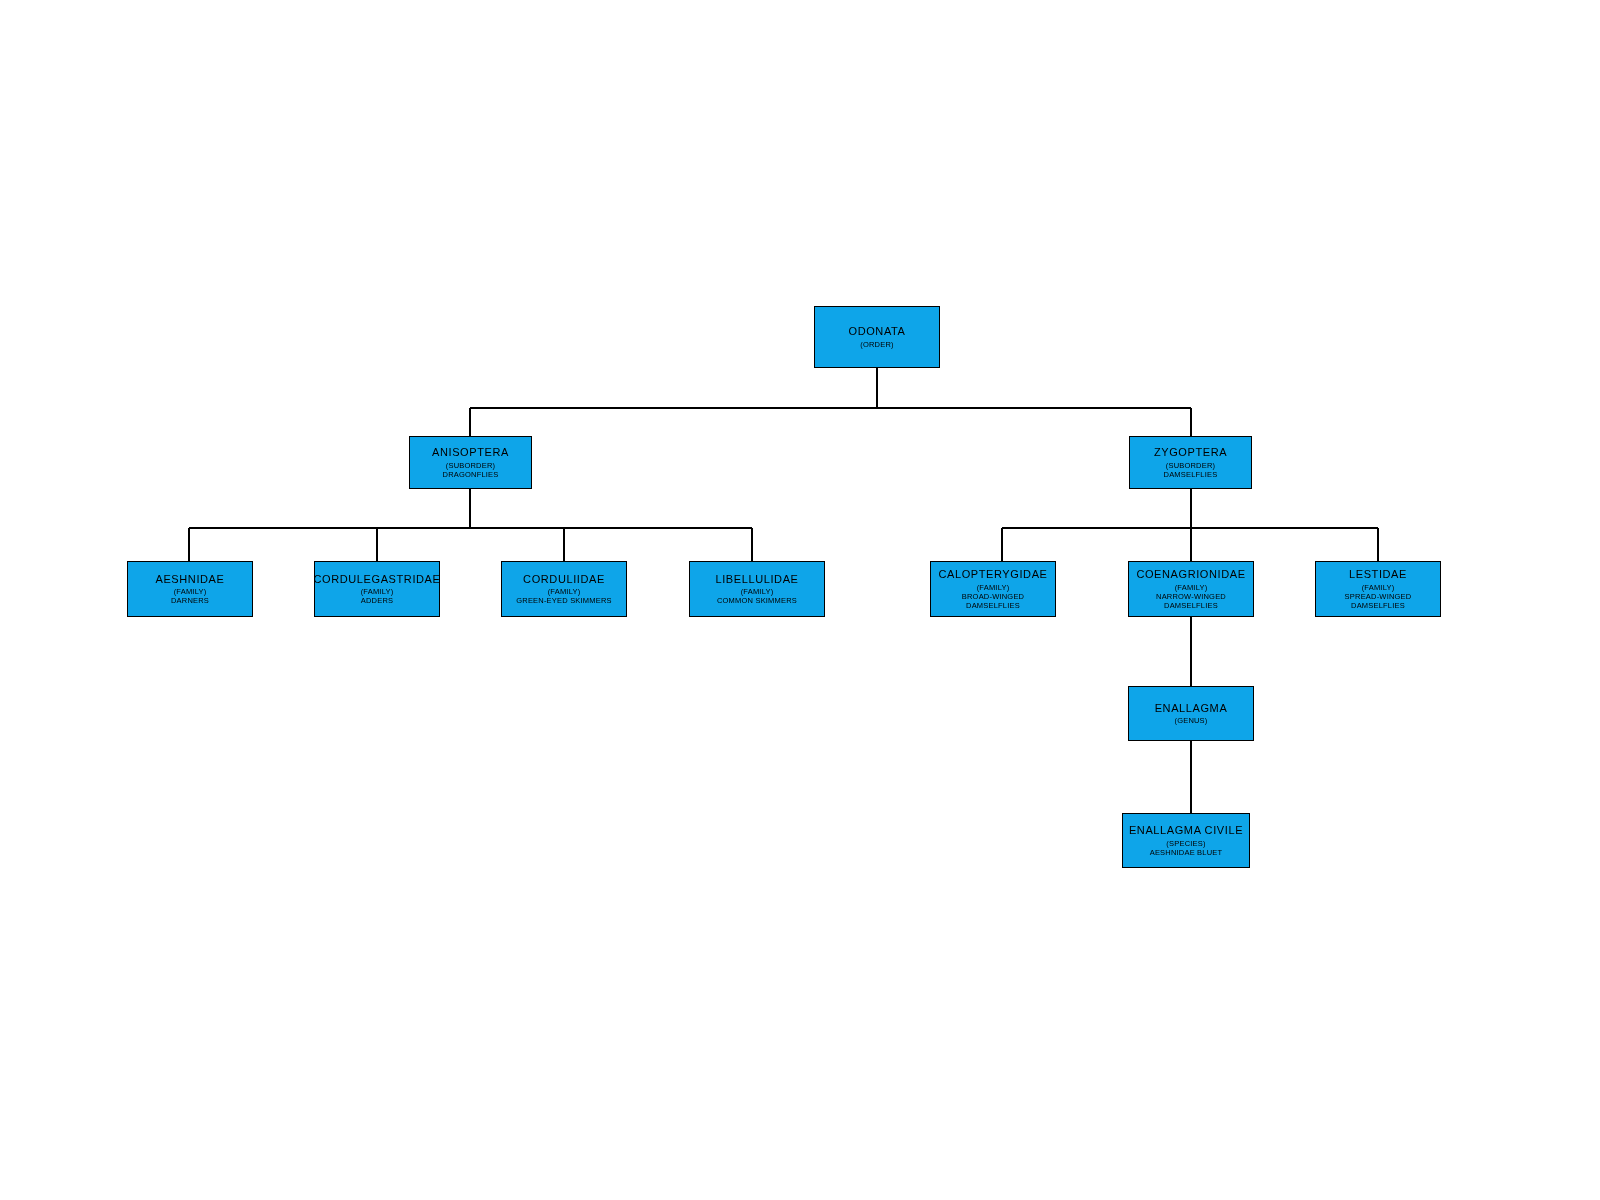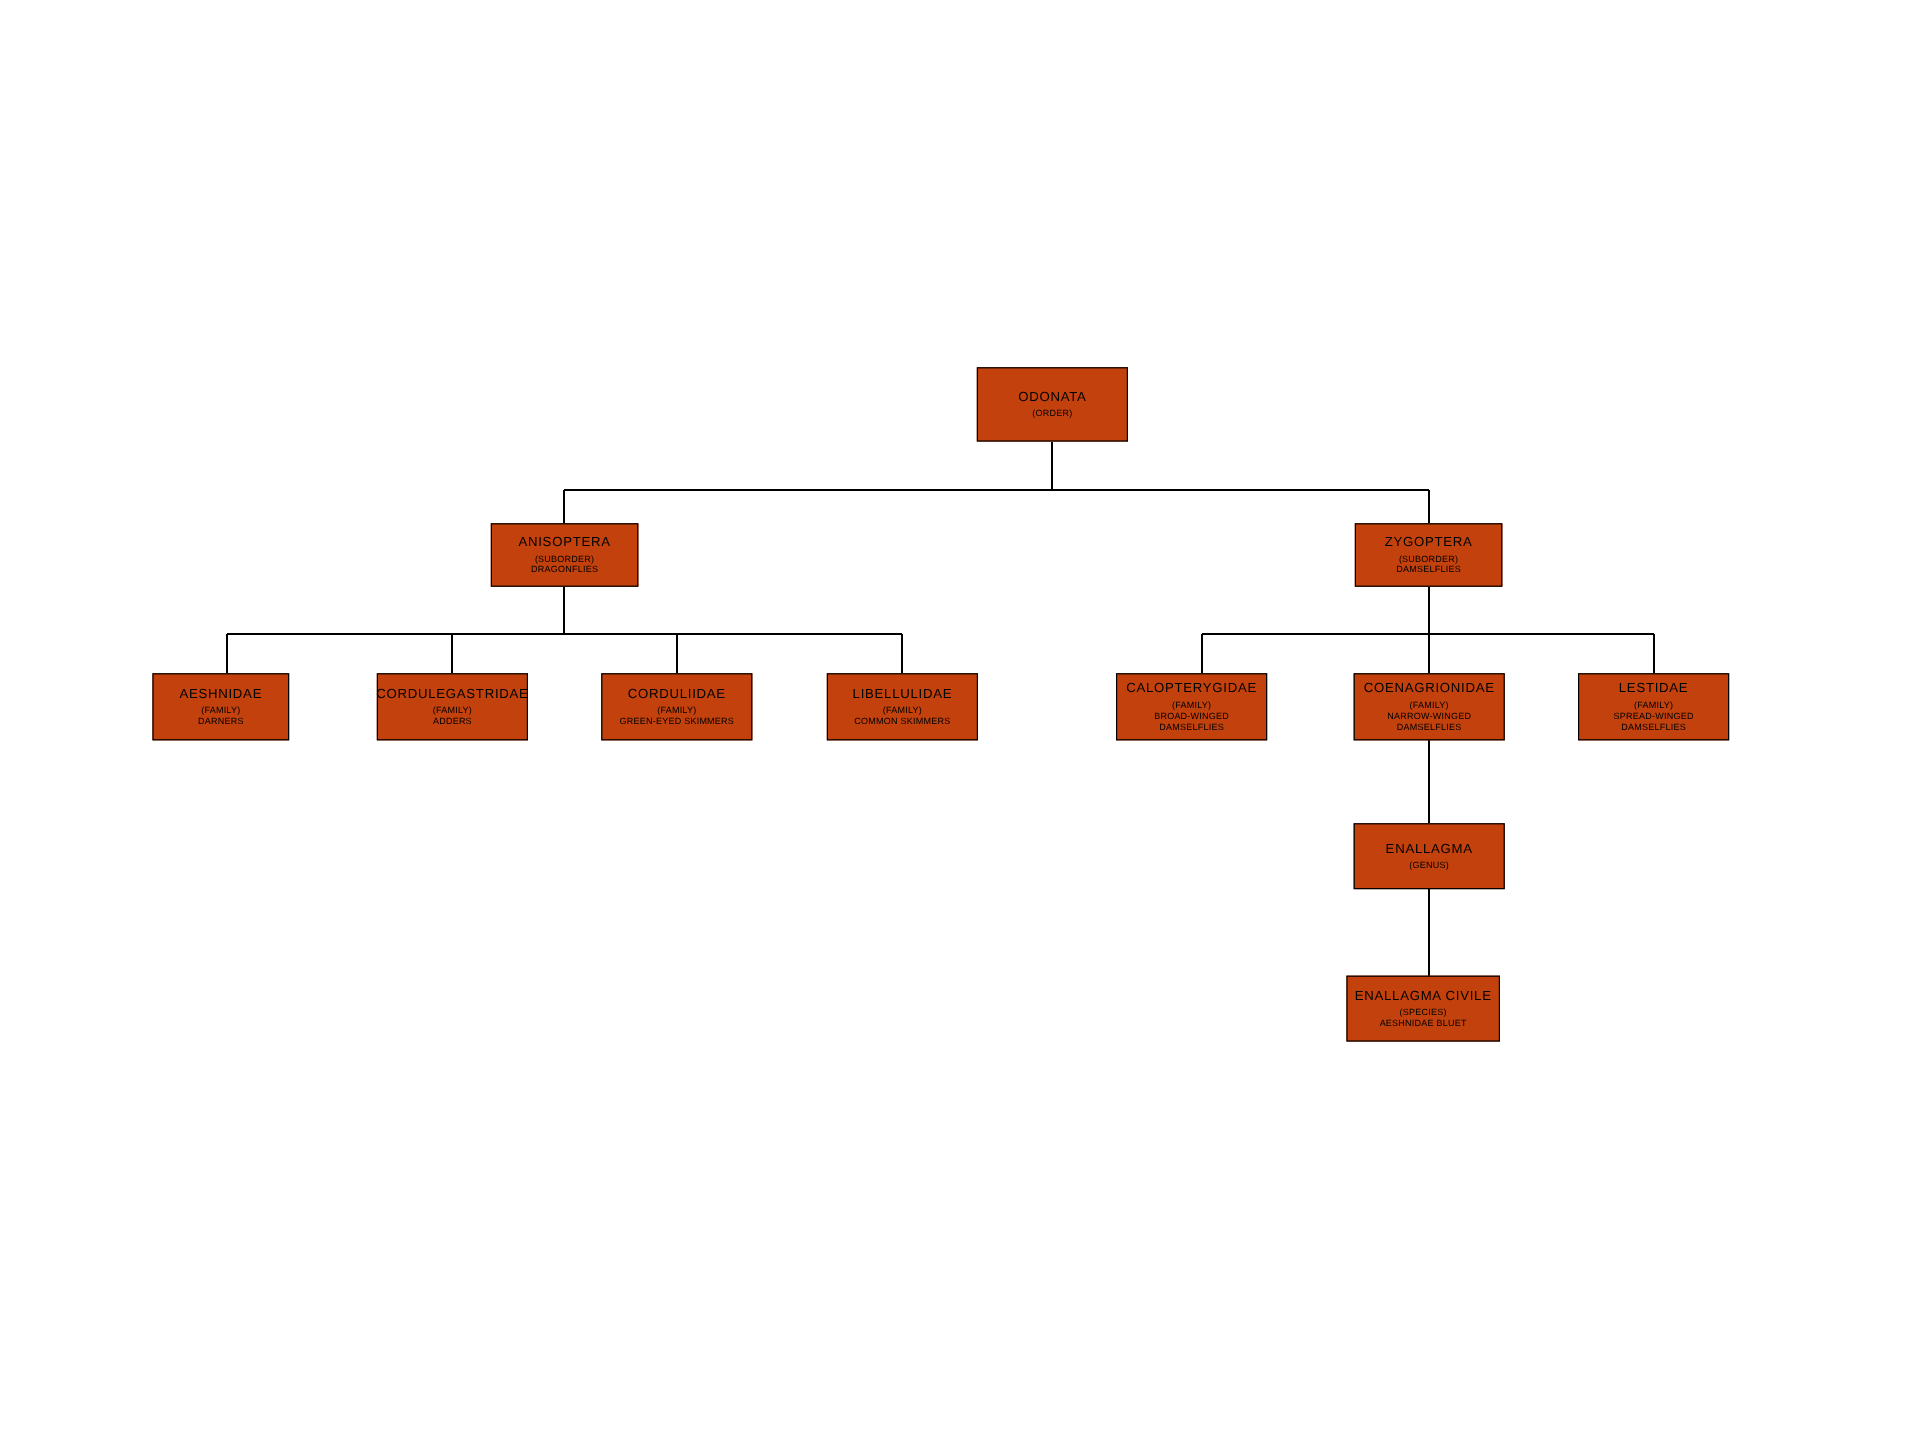--- a/index.html
+++ b/index.html
@@ -20,21 +20,21 @@
     left: 0;
     top: 0;
     width: 1600px;
     height: 1200px;
     pointer-events: none;
   }
   .node {
     position: absolute;
     box-sizing: border-box;
     border: 1.6px solid #000000;
-    background: #c2410c;
+    background: #0ea5e9;
     display: flex;
     flex-direction: column;
     align-items: center;
     justify-content: center;
     text-align: center;
     padding: 2px 3px;
   }
   .node-name {
     color: #000000;
     letter-spacing: 0.6px;
@@ -114,39 +114,39 @@
     <div class="node-rank">(SUBORDER)</div>
     <div class="node-common">DRAGONFLIES</div>
   </div>
 
   <div class="node t-sub" style="left:1129px; top:436px; width:123px; height:53px;">
     <div class="node-name">ZYGOPTERA</div>
     <div class="node-rank">(SUBORDER)</div>
     <div class="node-common">DAMSELFLIES</div>
   </div>
 
-  <div class="node t-fam" style="left:127px; top:561px; width:114px; height:56px;">
+  <div class="node t-fam" style="left:127px; top:561px; width:126px; height:56px;">
     <div class="node-name">AESHNIDAE</div>
     <div class="node-rank">(FAMILY)</div>
     <div class="node-common">DARNERS</div>
   </div>
 
   <div class="node t-fam" style="left:314px; top:561px; width:126px; height:56px;">
     <div class="node-name">CORDULEGASTRIDAE</div>
     <div class="node-rank">(FAMILY)</div>
     <div class="node-common">ADDERS</div>
   </div>
 
   <div class="node t-fam" style="left:501px; top:561px; width:126px; height:56px;">
     <div class="node-name">CORDULIIDAE</div>
     <div class="node-rank">(FAMILY)</div>
     <div class="node-common">GREEN-EYED SKIMMERS</div>
   </div>
 
-  <div class="node t-fam" style="left:689px; top:561px; width:126px; height:56px;">
+  <div class="node t-fam" style="left:689px; top:561px; width:136px; height:56px;">
     <div class="node-name">LIBELLULIDAE</div>
     <div class="node-rank">(FAMILY)</div>
     <div class="node-common">COMMON SKIMMERS</div>
   </div>
 
   <div class="node t-fam" style="left:930px; top:561px; width:126px; height:56px;">
     <div class="node-name">CALOPTERYGIDAE</div>
     <div class="node-rank">(FAMILY)</div>
     <div class="node-common" style="white-space:pre-line;">BROAD-WINGED
 DAMSELFLIES</div>

